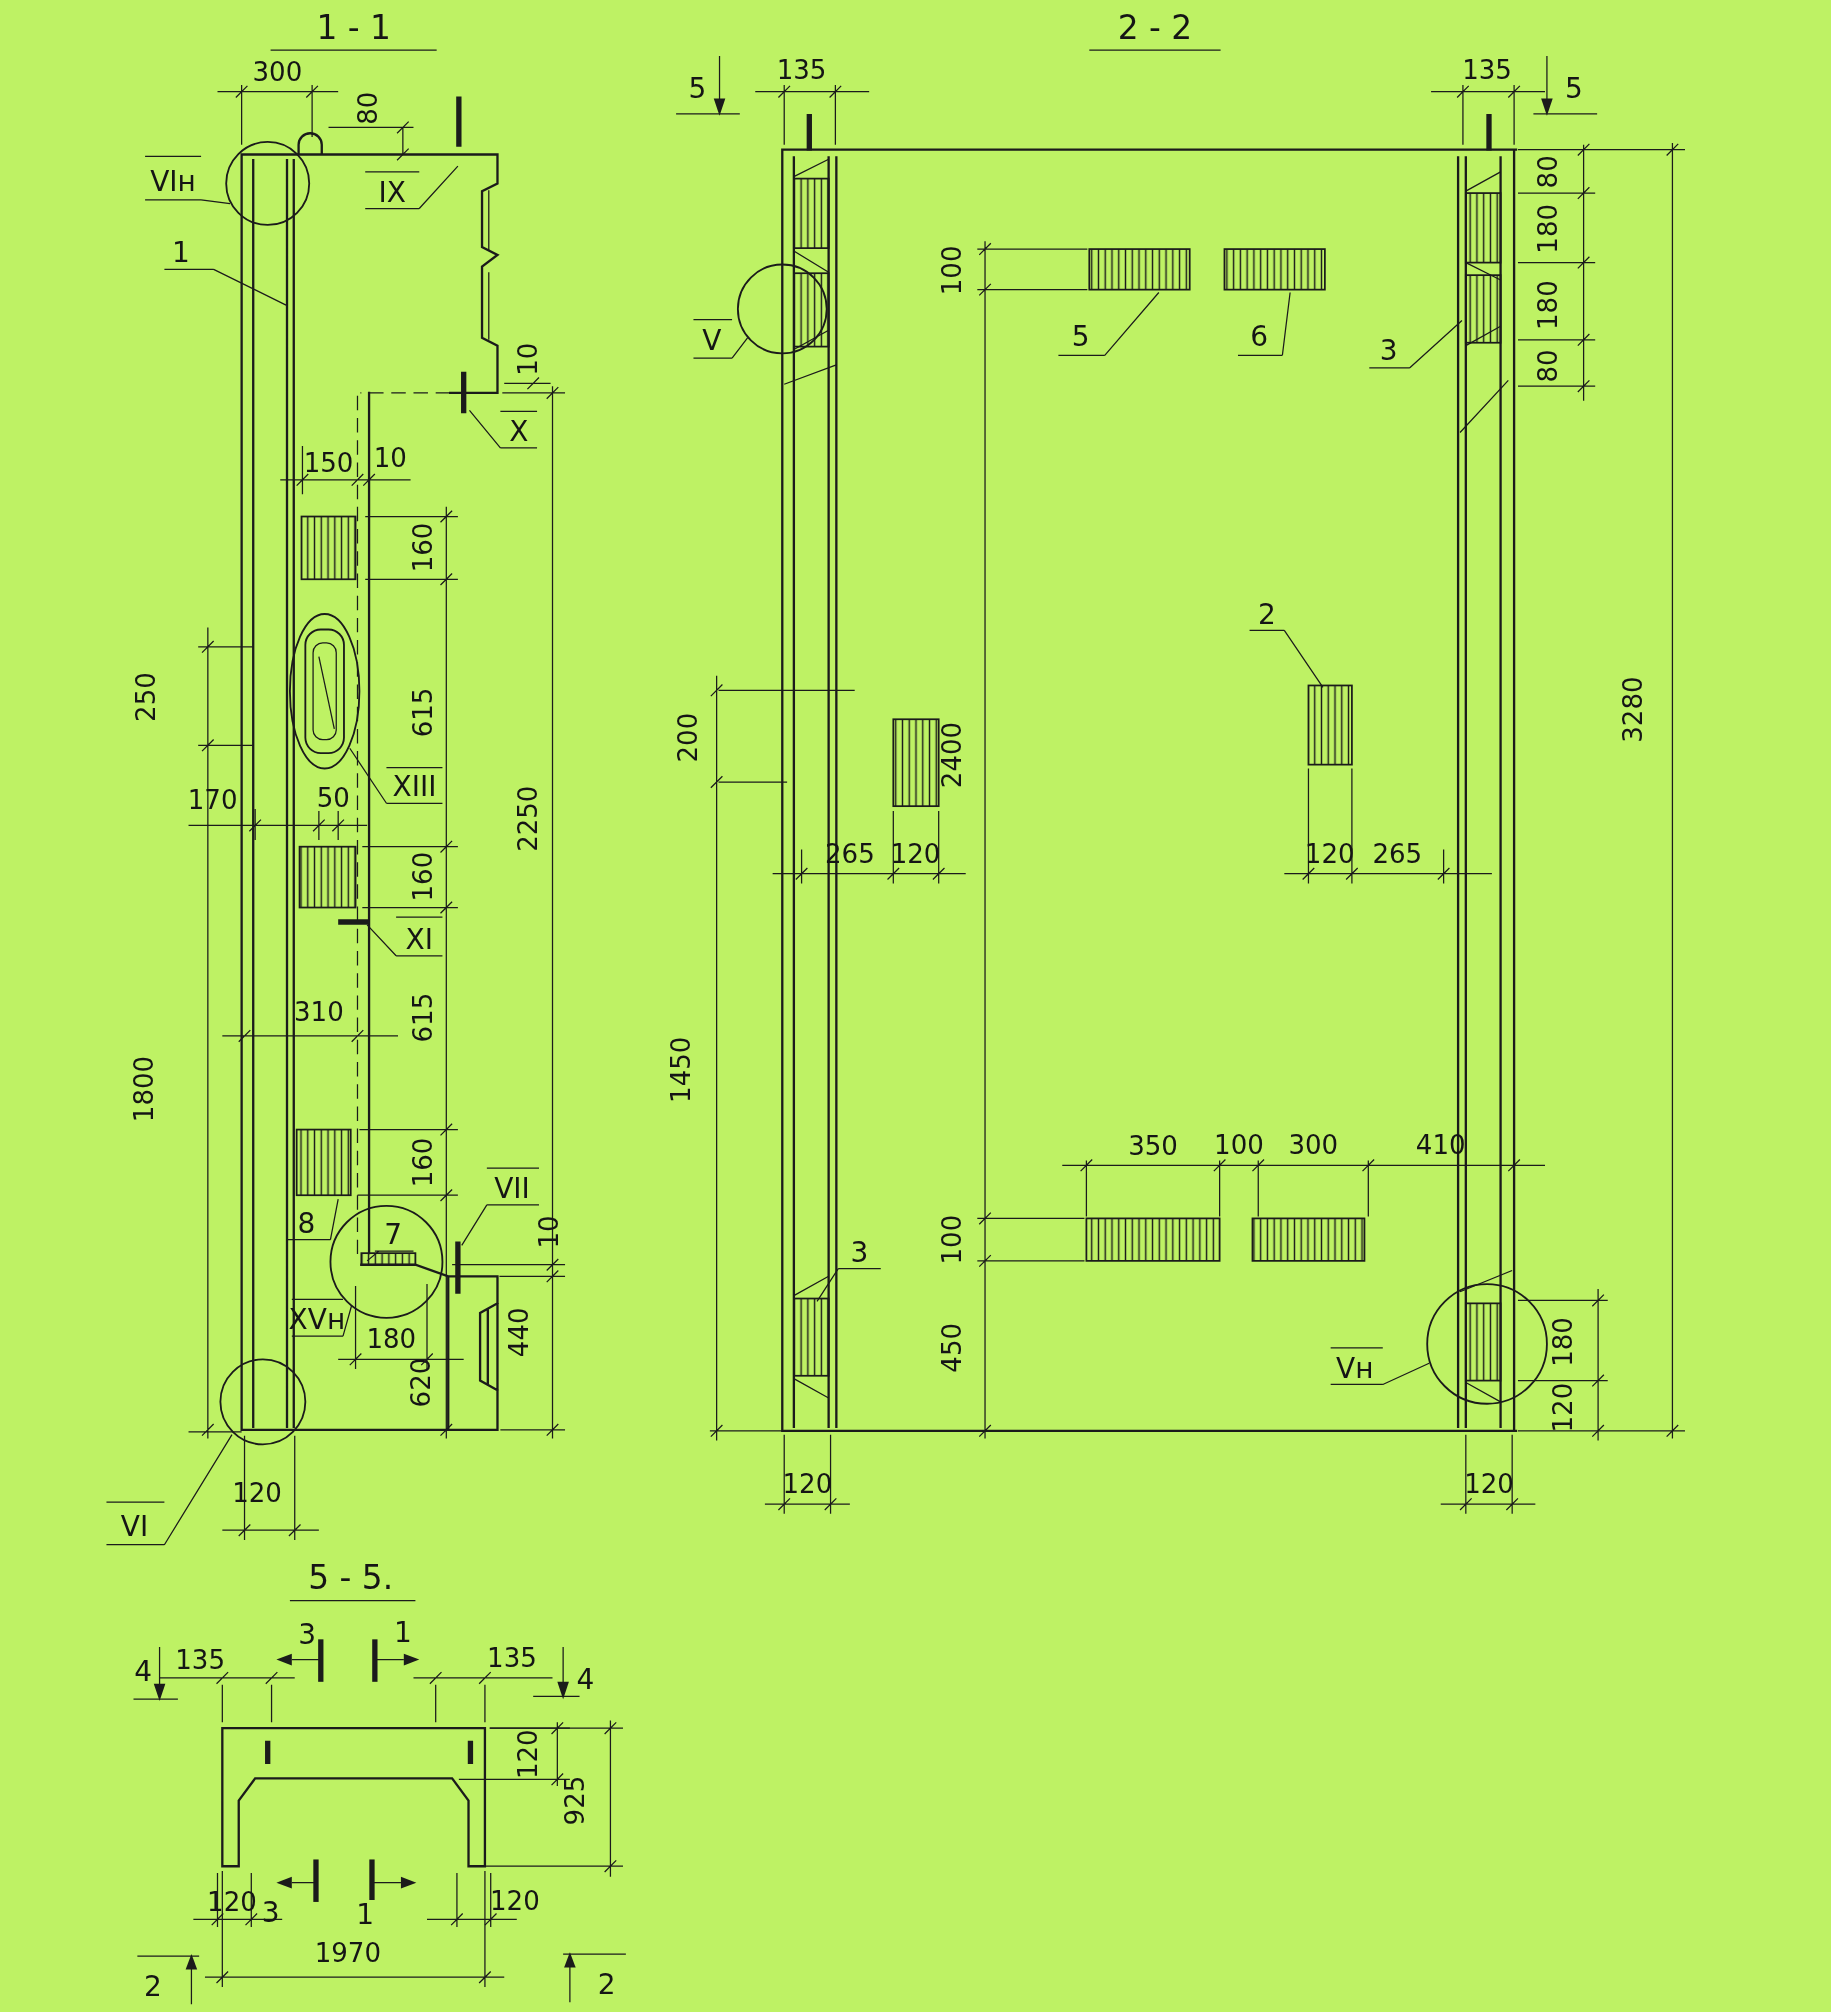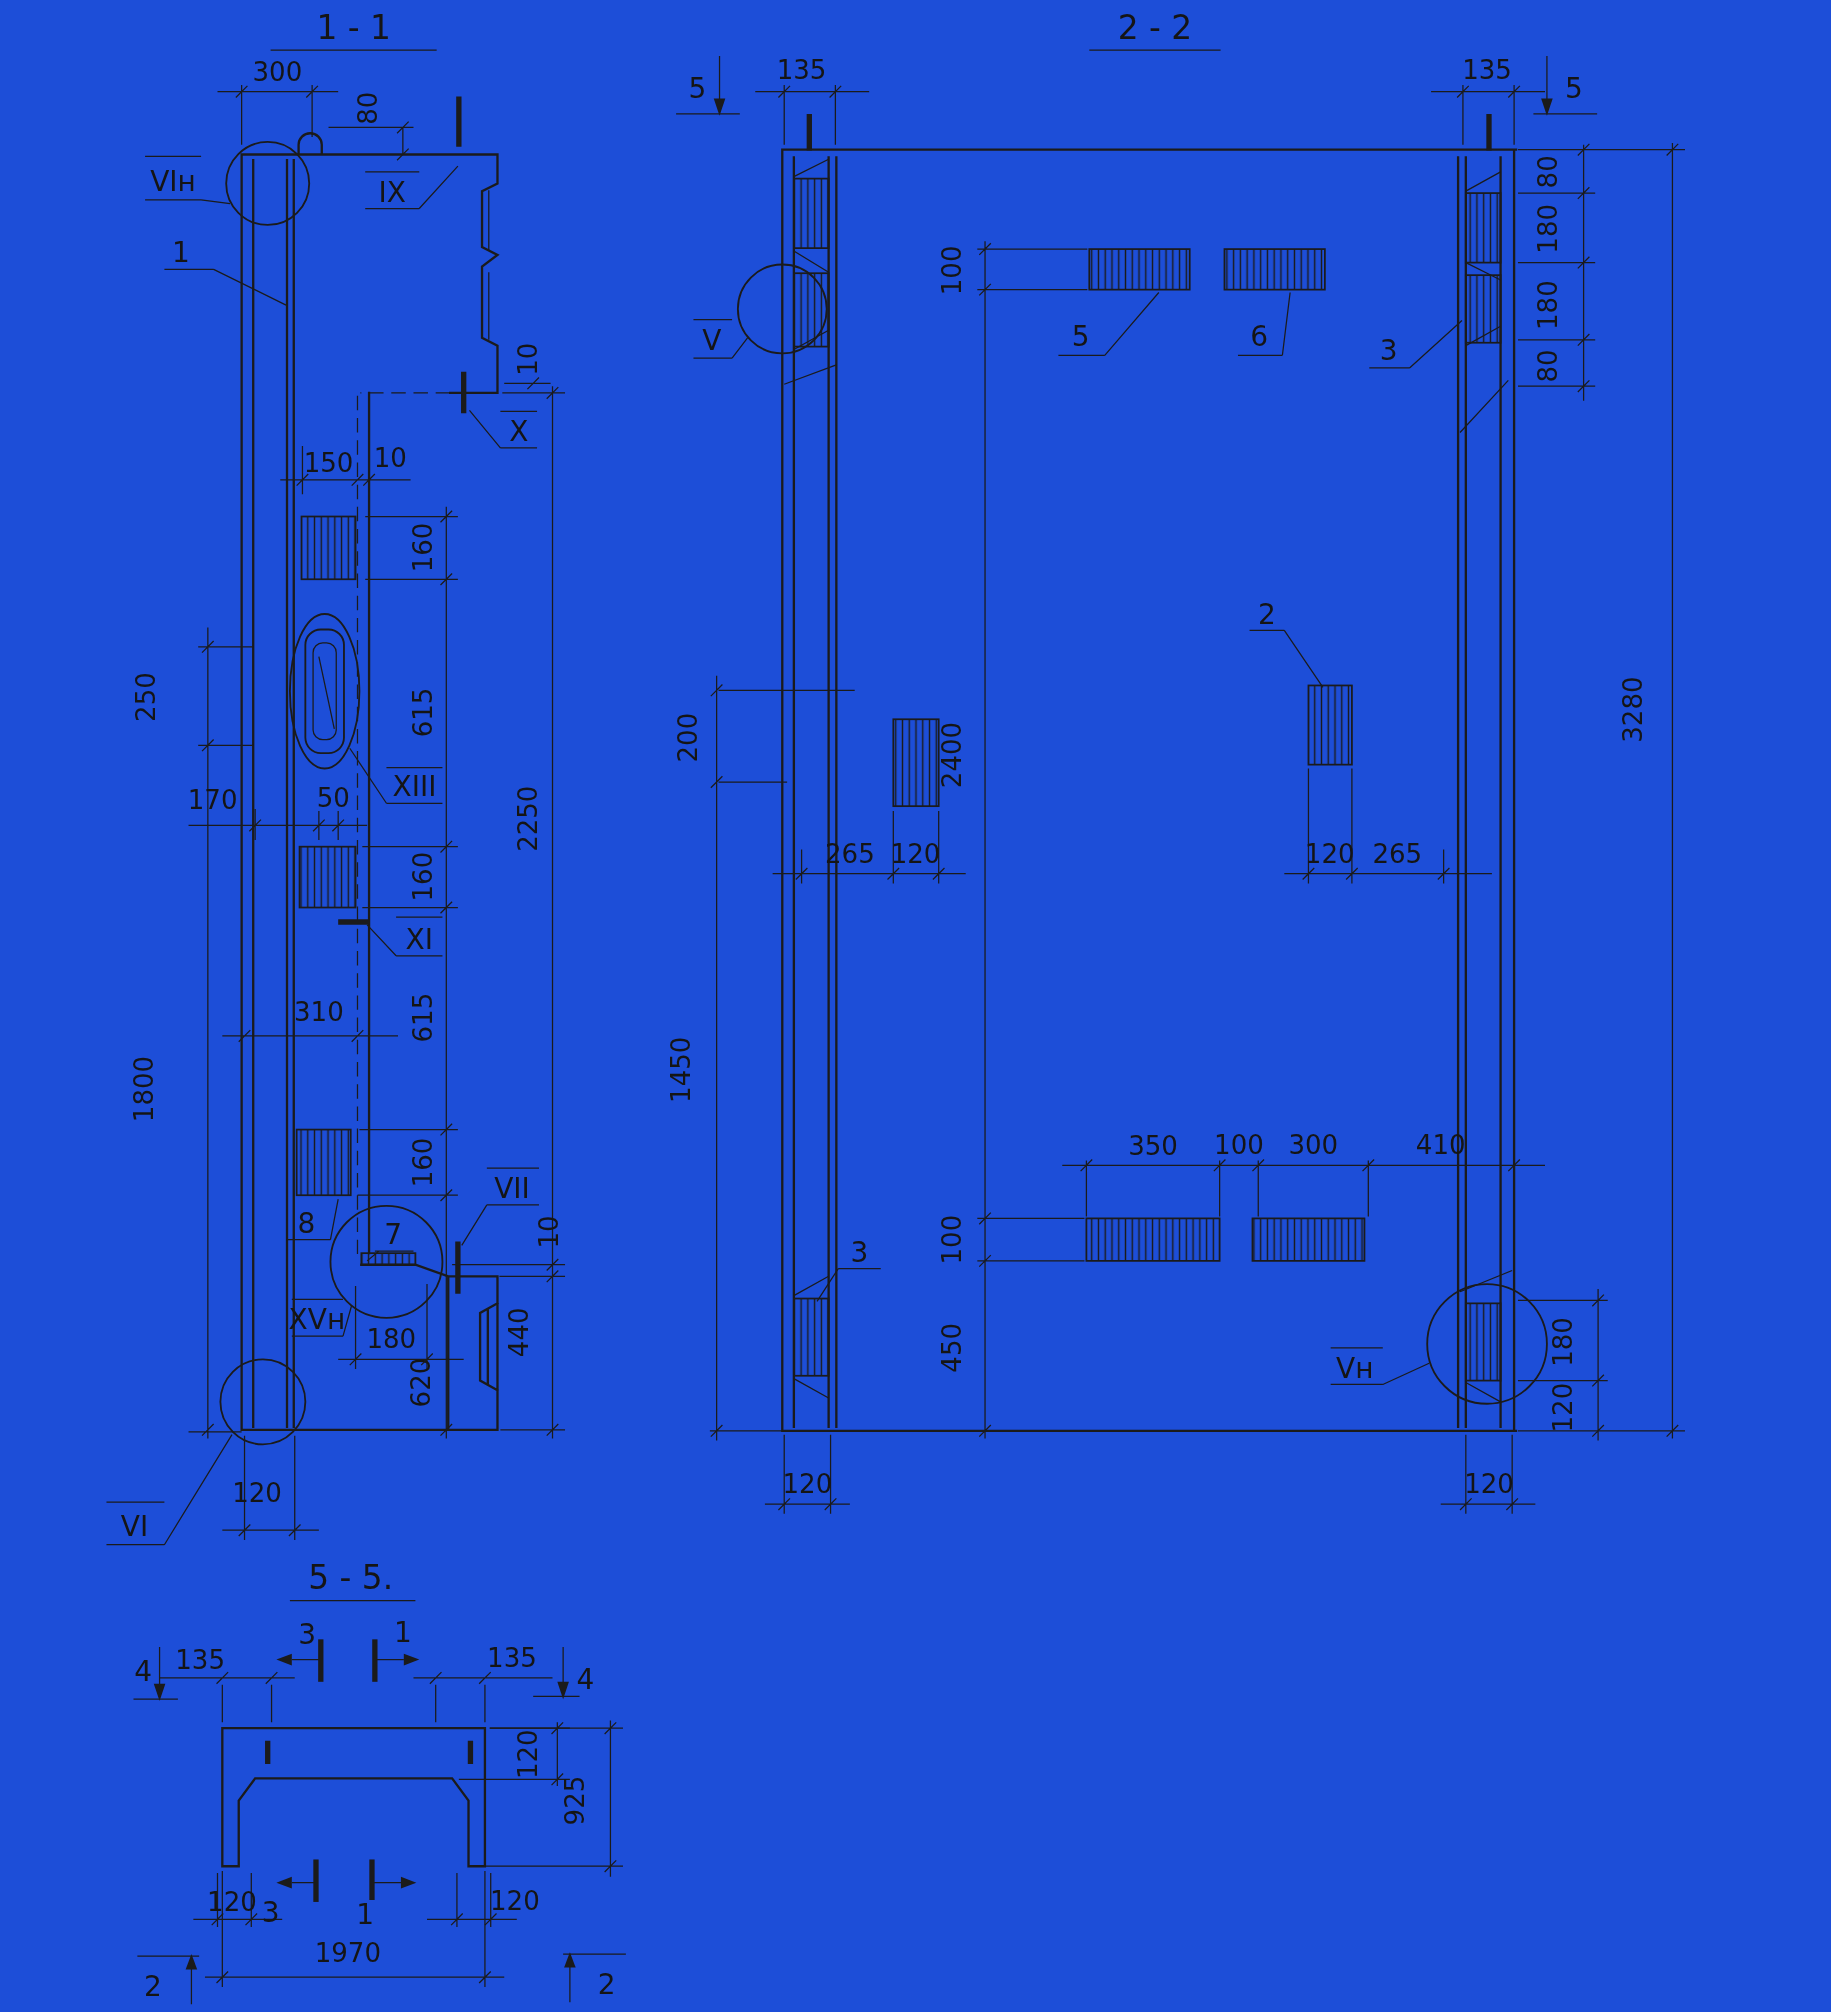--- a/index.html
+++ b/index.html
@@ -1,16 +1,16 @@
 <!DOCTYPE html>
 <html><head>
 <meta charset="utf-8">
 <style>
   html,body{margin:0;padding:0;background:#e8e8e8;}
-  .sheet{position:relative;width:1832px;height:2012px;background:#1d4ed8;margin:0 auto;
+  .sheet{position:relative;width:1832px;height:2012px;background:#bef264;margin:0 auto;
          font-family:"DejaVu Sans", sans-serif;}
   svg{position:absolute;inset:0;}
   .ol{stroke:#1b1b1b;stroke-width:2.4;fill:none;stroke-linecap:square;}
   .med{stroke:#1b1b1b;stroke-width:1.9;fill:none;}
   .thin{stroke:#1b1b1b;stroke-width:1.3;fill:none;}
   .thick{stroke:#1b1b1b;stroke-width:5.5;fill:none;stroke-linecap:butt;}
   .dash{stroke-dasharray:15 8;}
   .blk{stroke:#1b1b1b;stroke-width:1.8;fill:url(#hv);}
   .arr{fill:#1b1b1b;stroke:none;}
   text{fill:#151515;text-anchor:middle;}

